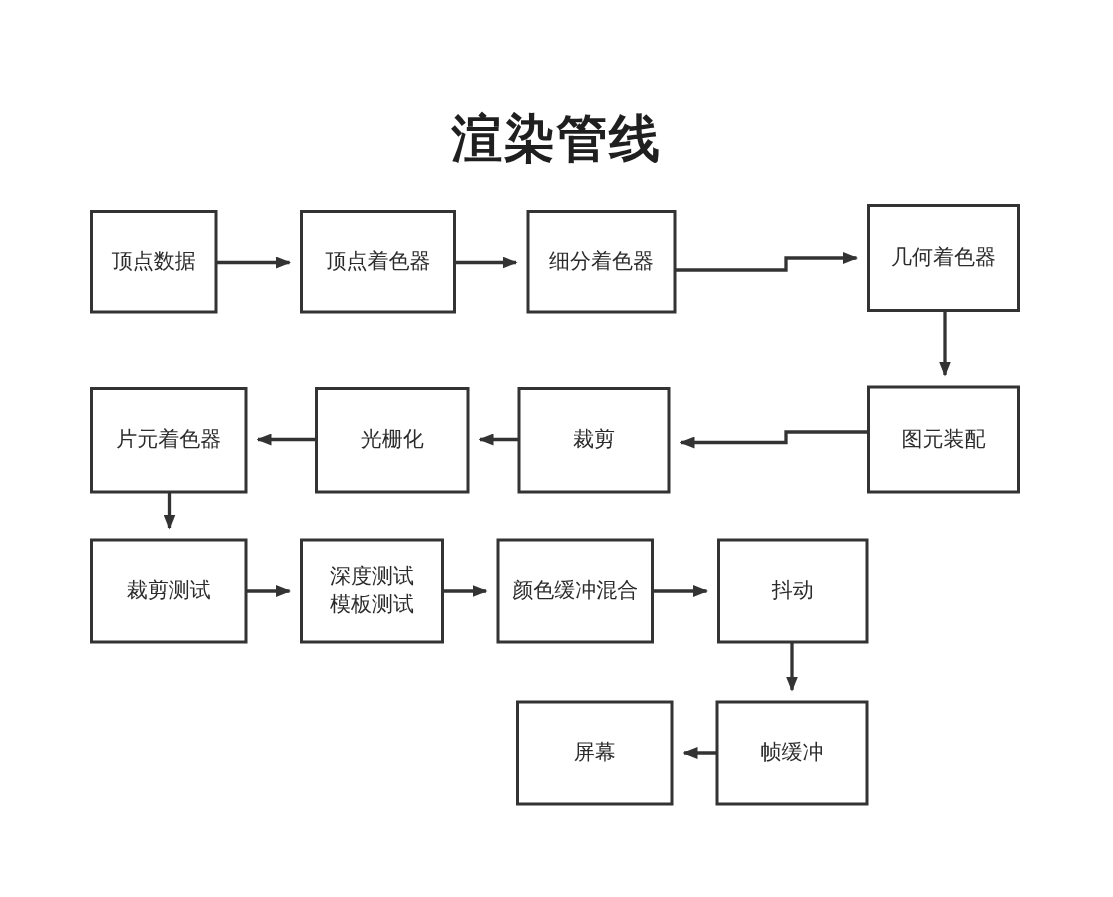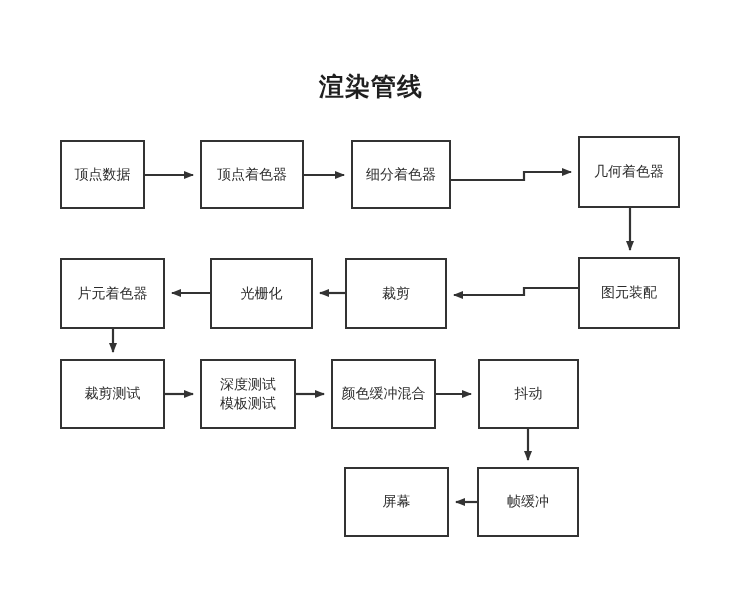--- a/index.html
+++ b/index.html
@@ -18,21 +18,21 @@
     width: 742px;
     height: 598px;
     background: #ffffff;
   }
   .diagram-title {
     position: absolute;
     left: 0;
     top: 70px;
     width: 742px;
     text-align: center;
-    font-size: 25px;
+    font-size: 34px;
     font-weight: bold;
     color: #1f1f1f;
     letter-spacing: 1px;
     user-select: none;
   }
   svg.flow {
     position: absolute;
     left: 0;
     top: 0;
     width: 742px;

